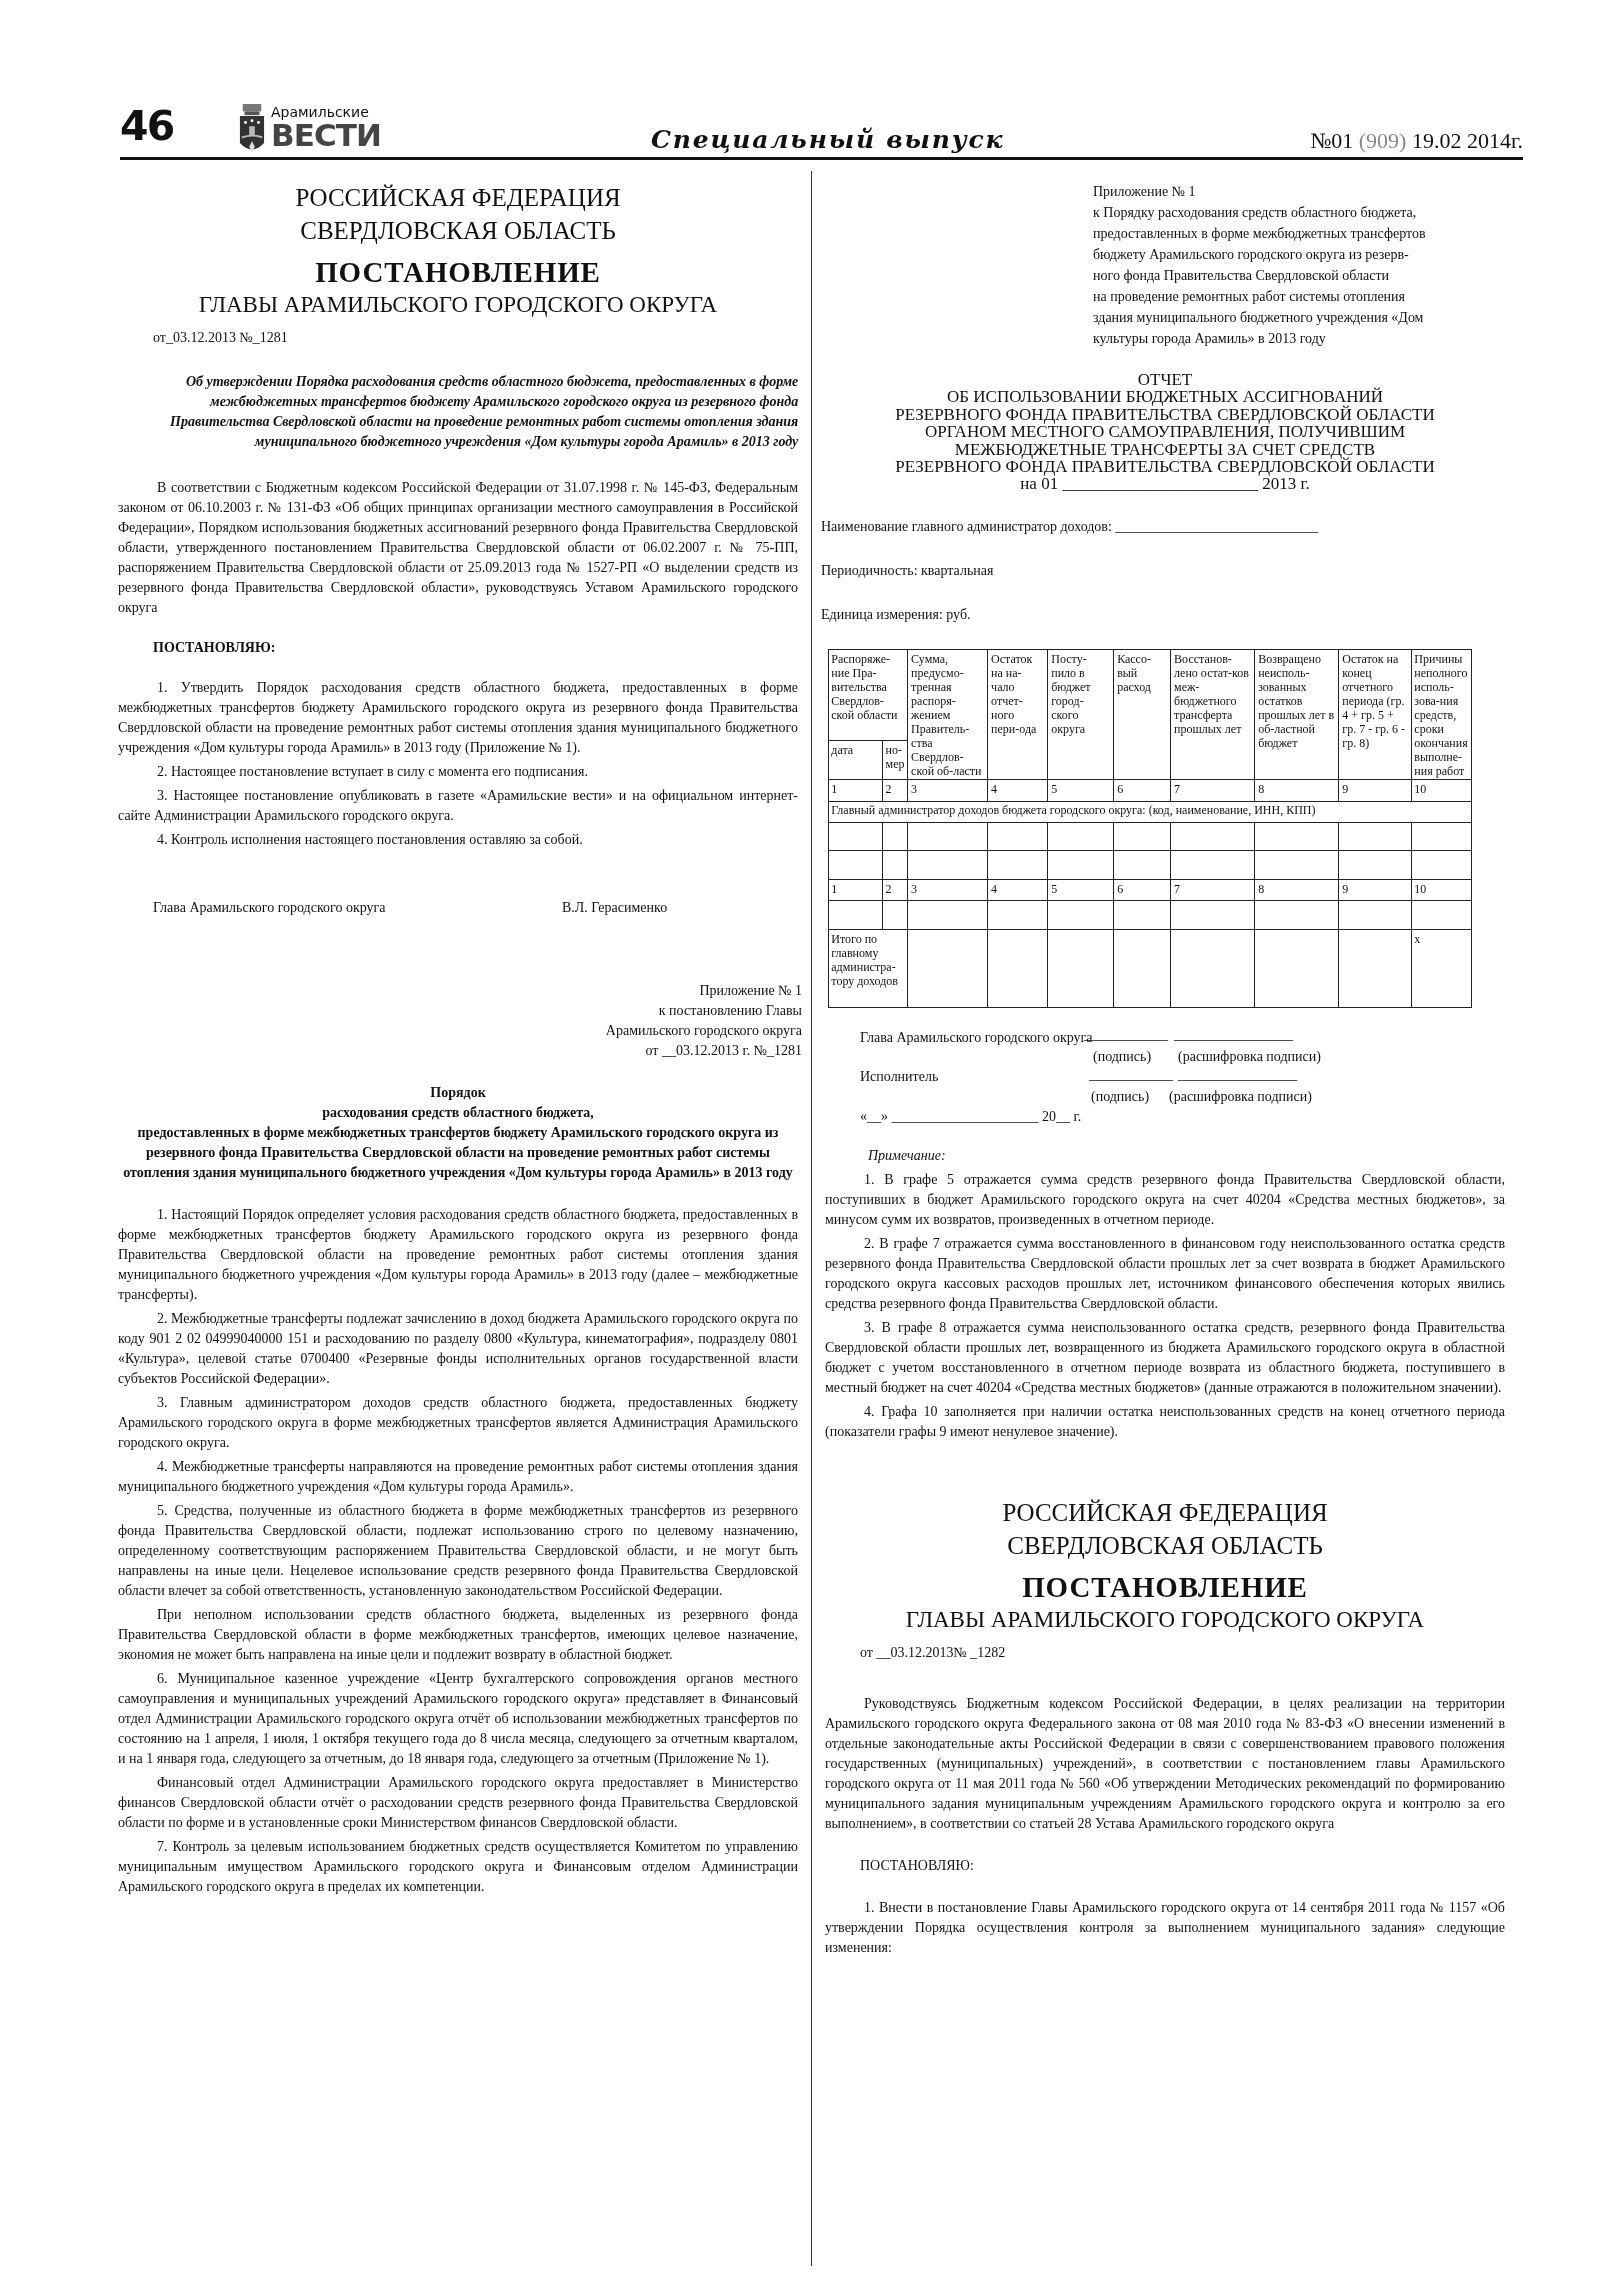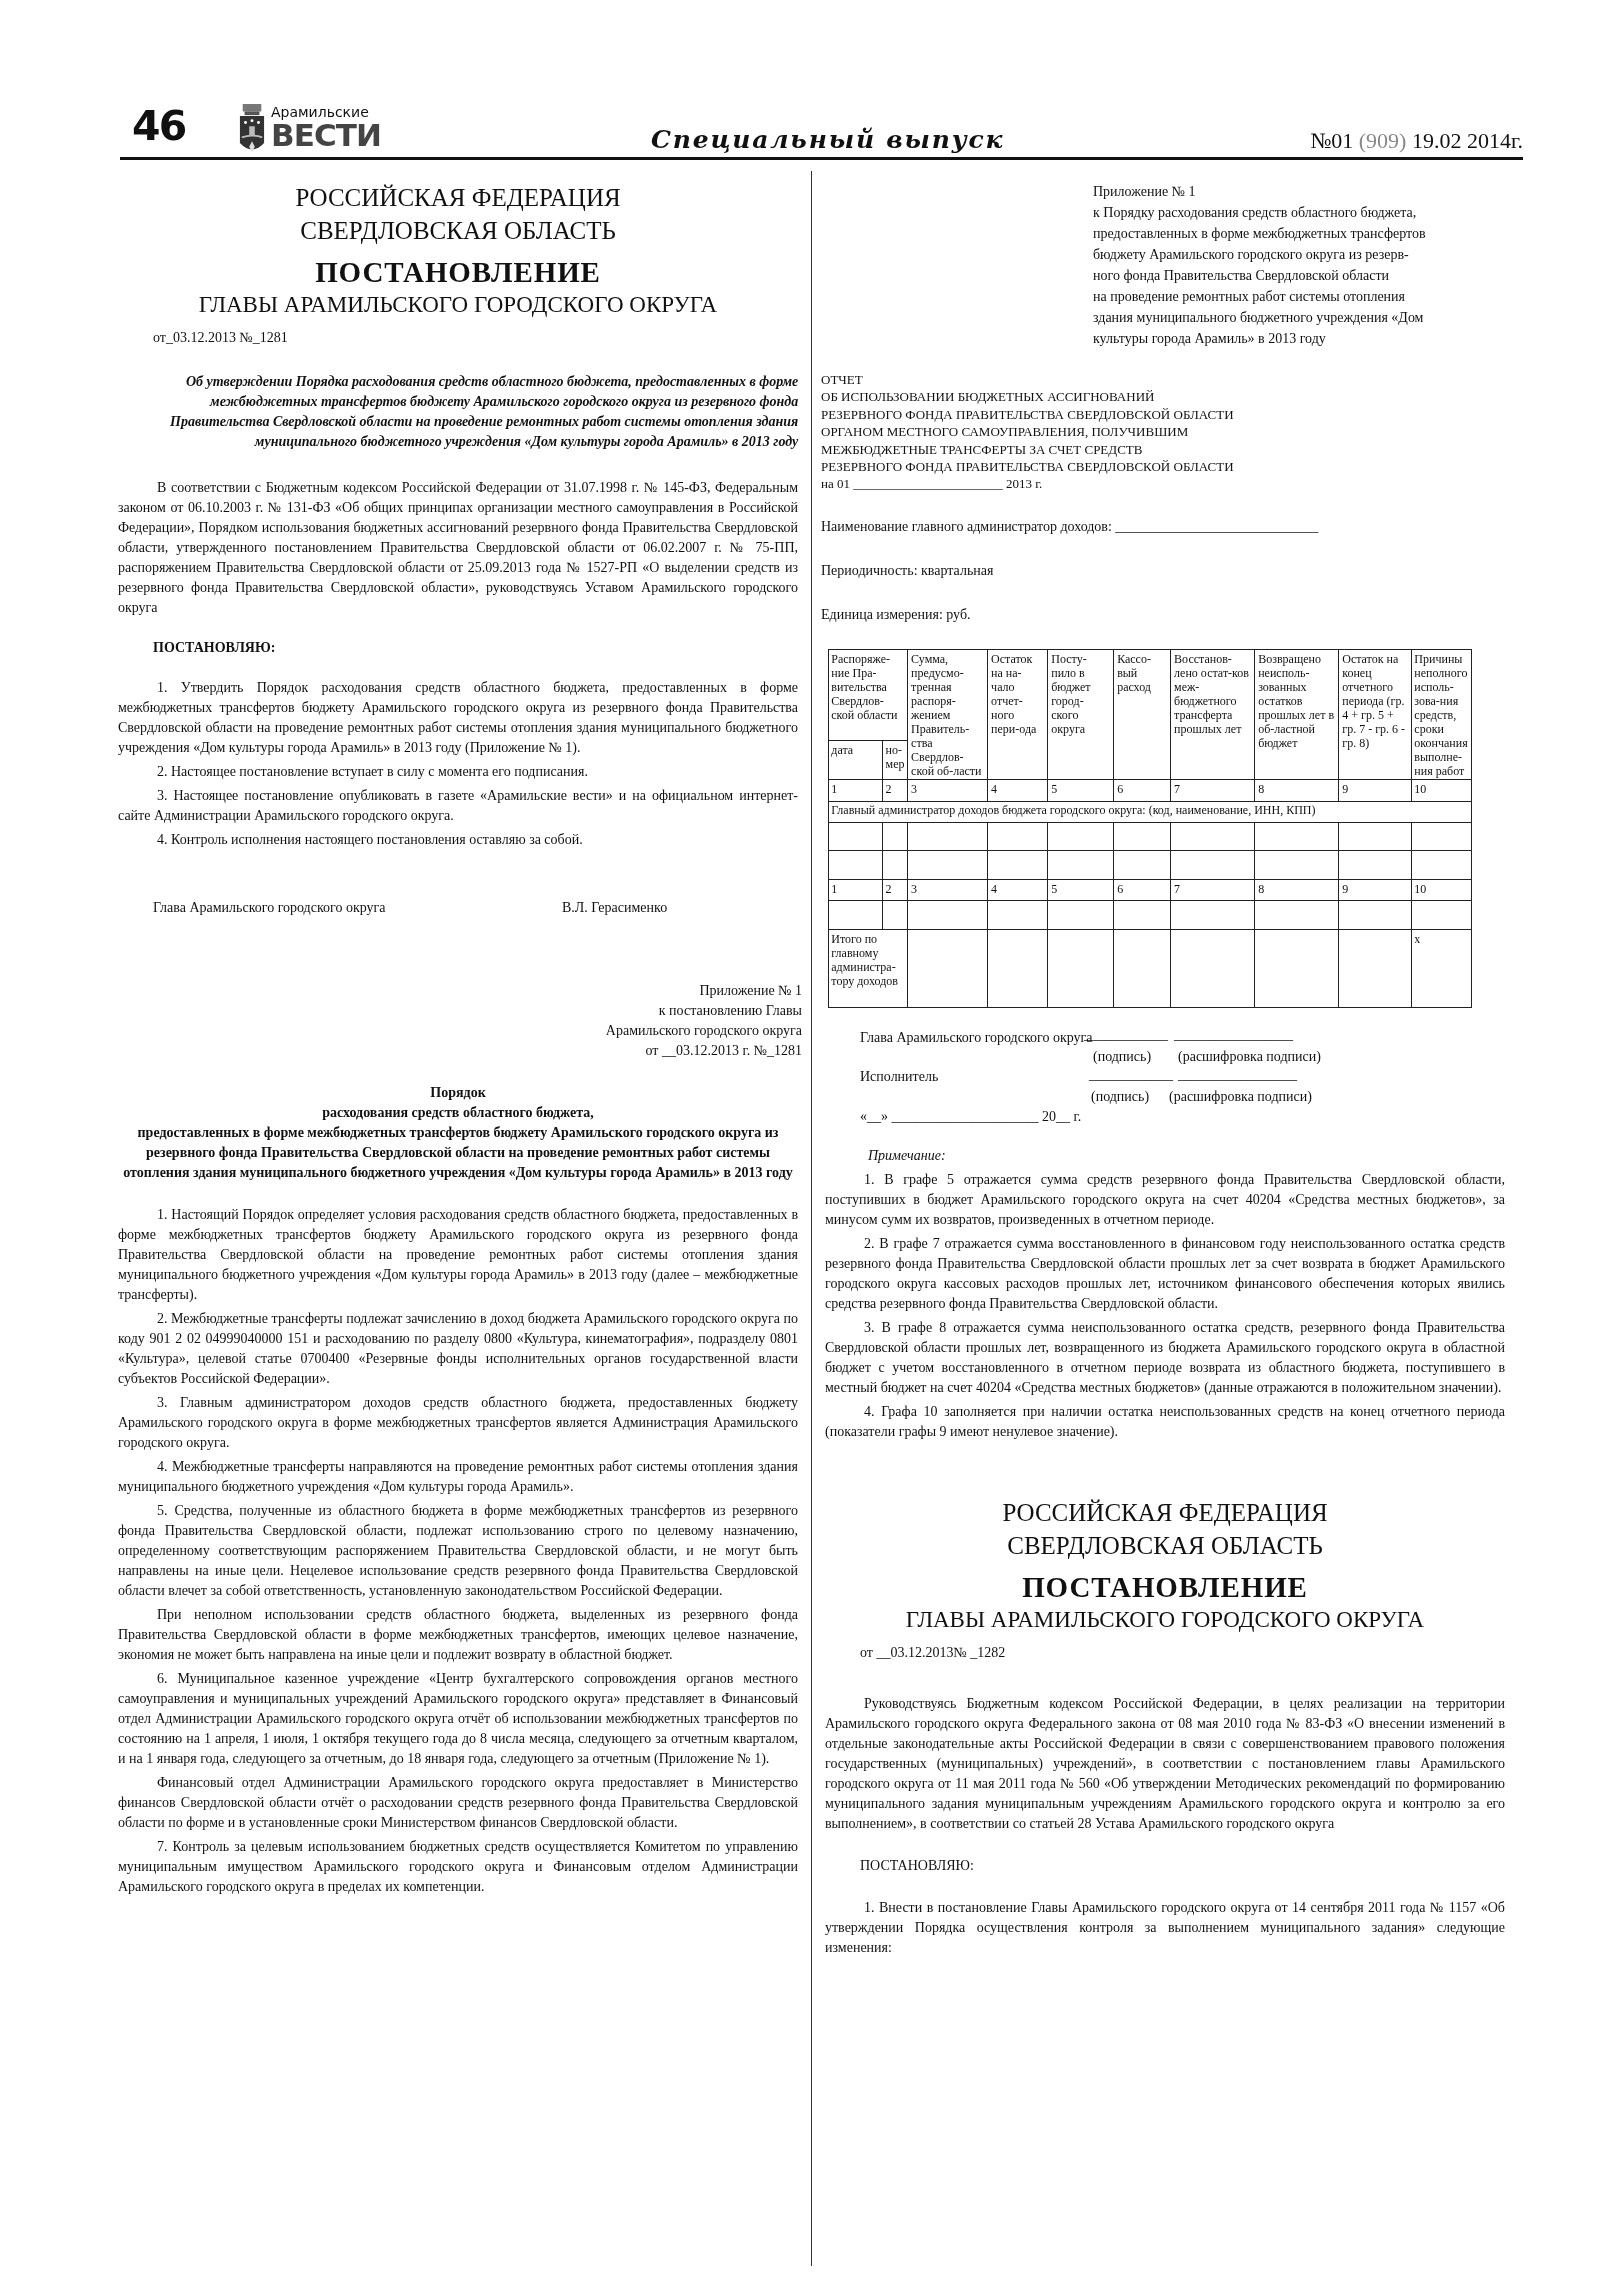--- a/index.html
+++ b/index.html
@@ -1,18 +1,18 @@
 <!DOCTYPE html>
 <html style="font-size:14.8px"><head>
 <meta charset="utf-8">
 <style>
   html, body { margin:0; padding:0; background:#fff; }
   body { width:1619px; height:2290px; position:relative; font-family:"Liberation Serif", serif; color:#111; overflow:hidden; }
   .masthead { position:absolute; left:120px; top:102px; width:1403px; height:55px; }
-  .page-num { position:absolute; left:12px; top:0; font-family:"DejaVu Sans", sans-serif; font-weight:bold; font-size:41px; letter-spacing:-1.8px; }
+  .page-num { position:absolute; left:0; top:0; font-family:"DejaVu Sans", sans-serif; font-weight:bold; font-size:41px; letter-spacing:-1.8px; }
   .logo { position:absolute; left:118px; top:1.8px; width:231px; height:55px; }
   .crest { position:absolute; left:0; top:0; width:28px; height:52px; }
   .logo-small { position:absolute; left:33px; top:0px; font-family:"DejaVu Sans", sans-serif; font-size:14px; }
   .logo-big { position:absolute; left:33px; top:13px; font-family:"DejaVu Sans", sans-serif; font-weight:bold; font-size:31px; color:#444; letter-spacing:-0.9px; }
   .issue-title { position:absolute; left:531px; top:23px; font-family:"DejaVu Serif", serif; font-style:italic; font-weight:bold; font-size:25px; letter-spacing:1.8px; }
   .issue-num { position:absolute; right:0; top:26px; font-family:"Liberation Serif", serif; font-size:22px; }
   .issue-num .paren { color:#888; }
   .rule { position:absolute; left:120px; top:157px; width:1403px; height:2.8px; background:#111; }
   .col-divider { position:absolute; left:811px; top:171px; width:0.9px; height:2095px; background:#333; }
 
@@ -27,21 +27,21 @@
   .p { text-indent:39px; text-align:justify; margin:4px; }
   .post { font-weight:bold; margin:20px 0 20px 39px; }
   .sign { position:relative; margin-top:48px; height:22px; }
   .sign .l { position:absolute; left:39px; }
   .sign .r { position:absolute; left:448px; }
   .annex-right { text-align:right; margin-top:61px; }
   .order-title { font-weight:bold; text-align:center; margin-top:14.8px; margin-bottom:22px; line-height:20px; }
   .gap { height:18.5px; }
 
   .annex-block { margin-left:272px; line-height:21px; }
-  .report-title { margin-top:16.6px; font-size:13px; line-height:17.4px; }
+  .report-title { text-align:center; margin-top:16.6px; font-size:17px; line-height:17.4px; }
   .field { margin-top:24px; }
   table.report { border-collapse:collapse; width:644px; margin-left:6.5px; margin-top:24px; font-size:12px; line-height:14px; }
   table.report td { border:0.9px solid #222; vertical-align:top; padding:1.8px 2.8px; }
   table.report tr.num td { height:16.6px; }
   table.report tr.empty td { height:24px; }
   table.report tr.bottom td { border-bottom:1.8px solid #222; }
   .sigblock { position:relative; height:92px; margin-top:20px; margin-left:39px; }
   .sigblock div { position:absolute; white-space:nowrap; }
   .note { margin-top:18.5px; }
 </style>

